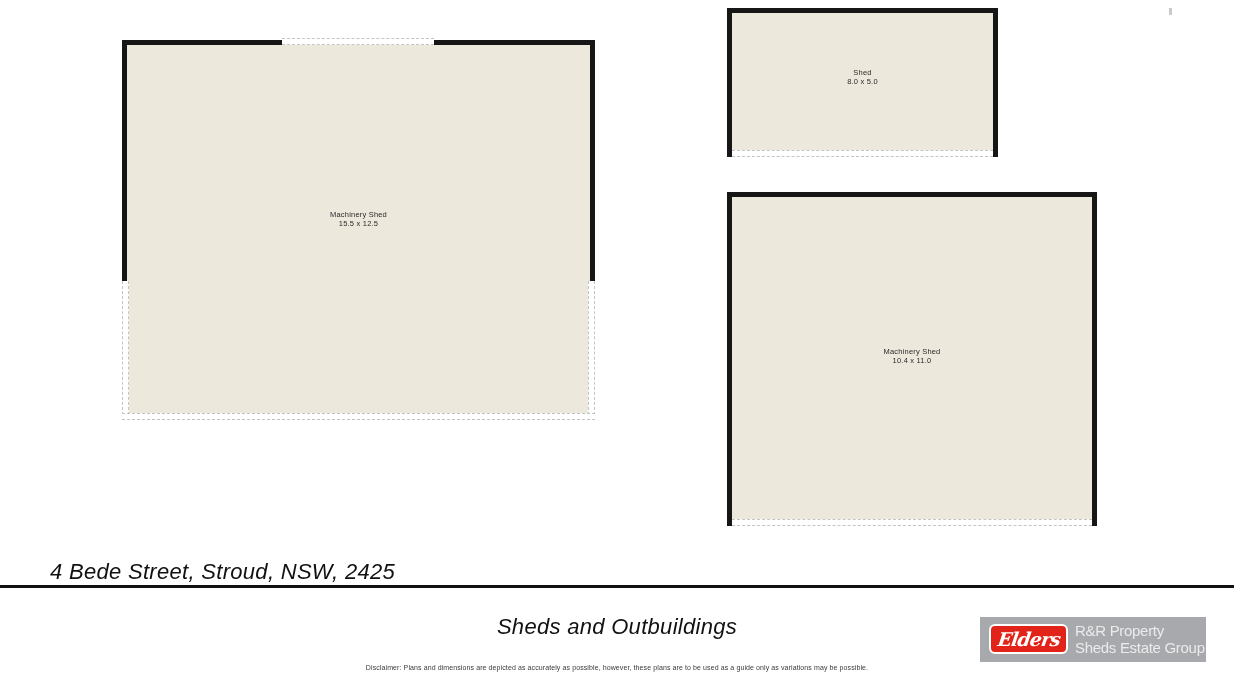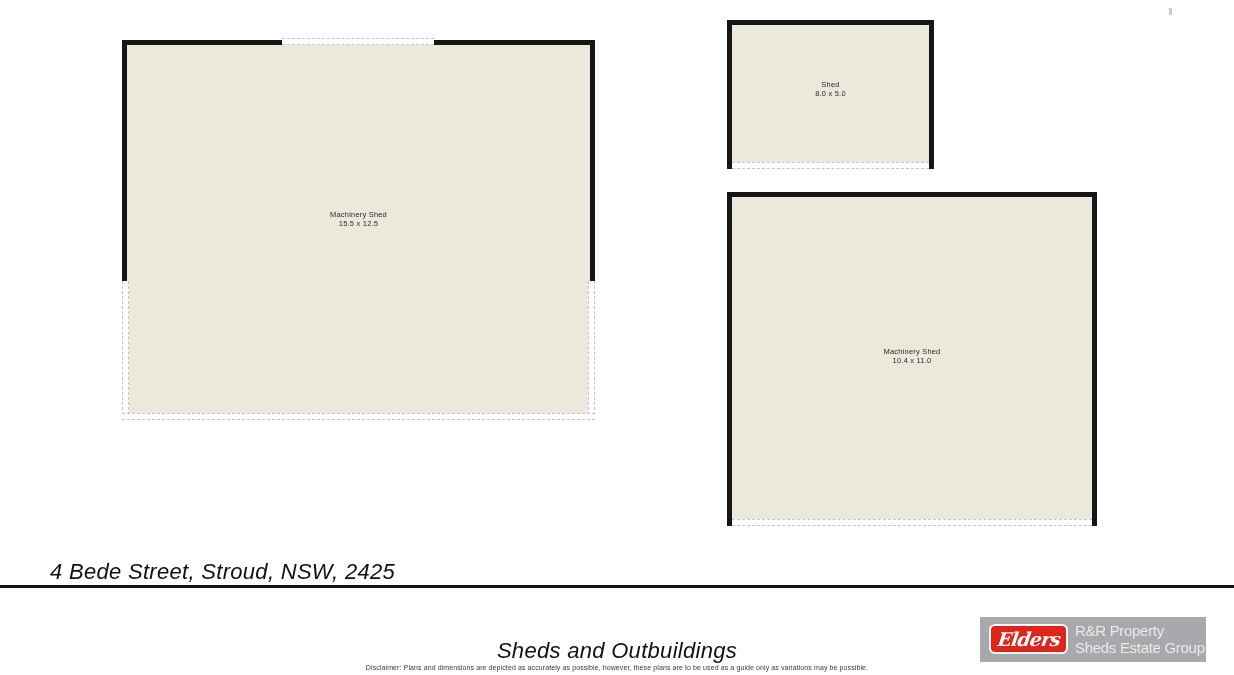--- a/index.html
+++ b/index.html
@@ -51,21 +51,21 @@
   .shed-1 .top-opening    { left: 160px; top: -2px; width: 152px; }
   .shed-1 .left-wall  { left: 0; top: 0; width: 5px; height: 241px; }
   .shed-1 .right-wall { right: 0; top: 0; width: 5px; height: 241px; }
   .shed-1 .left-open  { left: 0; top: 241px; height: 139px; }
   .shed-1 .right-open { right: 0; top: 241px; height: 139px; }
   .shed-1 .bottom-open { left: 0; right: 0; bottom: 0; }
   .shed-1 .shed-label { top: 170px; }
 
   
   .shed-2 {
-    left: 727px; top: 20px; width: 207px; height: 149px;
+    left: 727px; top: 8px; width: 271px; height: 149px;
     border: 5px solid #161616; border-bottom: none;
   }
   .shed-2 .bottom-open { left: 0; right: 0; bottom: 0; }
   .shed-2 .shed-label { top: 55px; }
 
   
   .shed-3 {
     left: 727px; top: 192px; width: 370px; height: 334px;
     border: 5px solid #161616; border-bottom: none;
   }
@@ -89,21 +89,20 @@
     background: #111111;
   }
   .plan-title {
     position: absolute;
     left: 0; right: 0; top: 614px;
     text-align: center;
     font-style: italic;
     font-size: 22px;
     color: #111111;
     letter-spacing: 0.3px;
-    margin-top: 24px;
   }
   .disclaimer {
     position: absolute;
     left: 0; right: 0; top: 664px;
     text-align: center;
     font-size: 7px;
     color: #3a3a3a;
     letter-spacing: 0.1px;
   }
 

